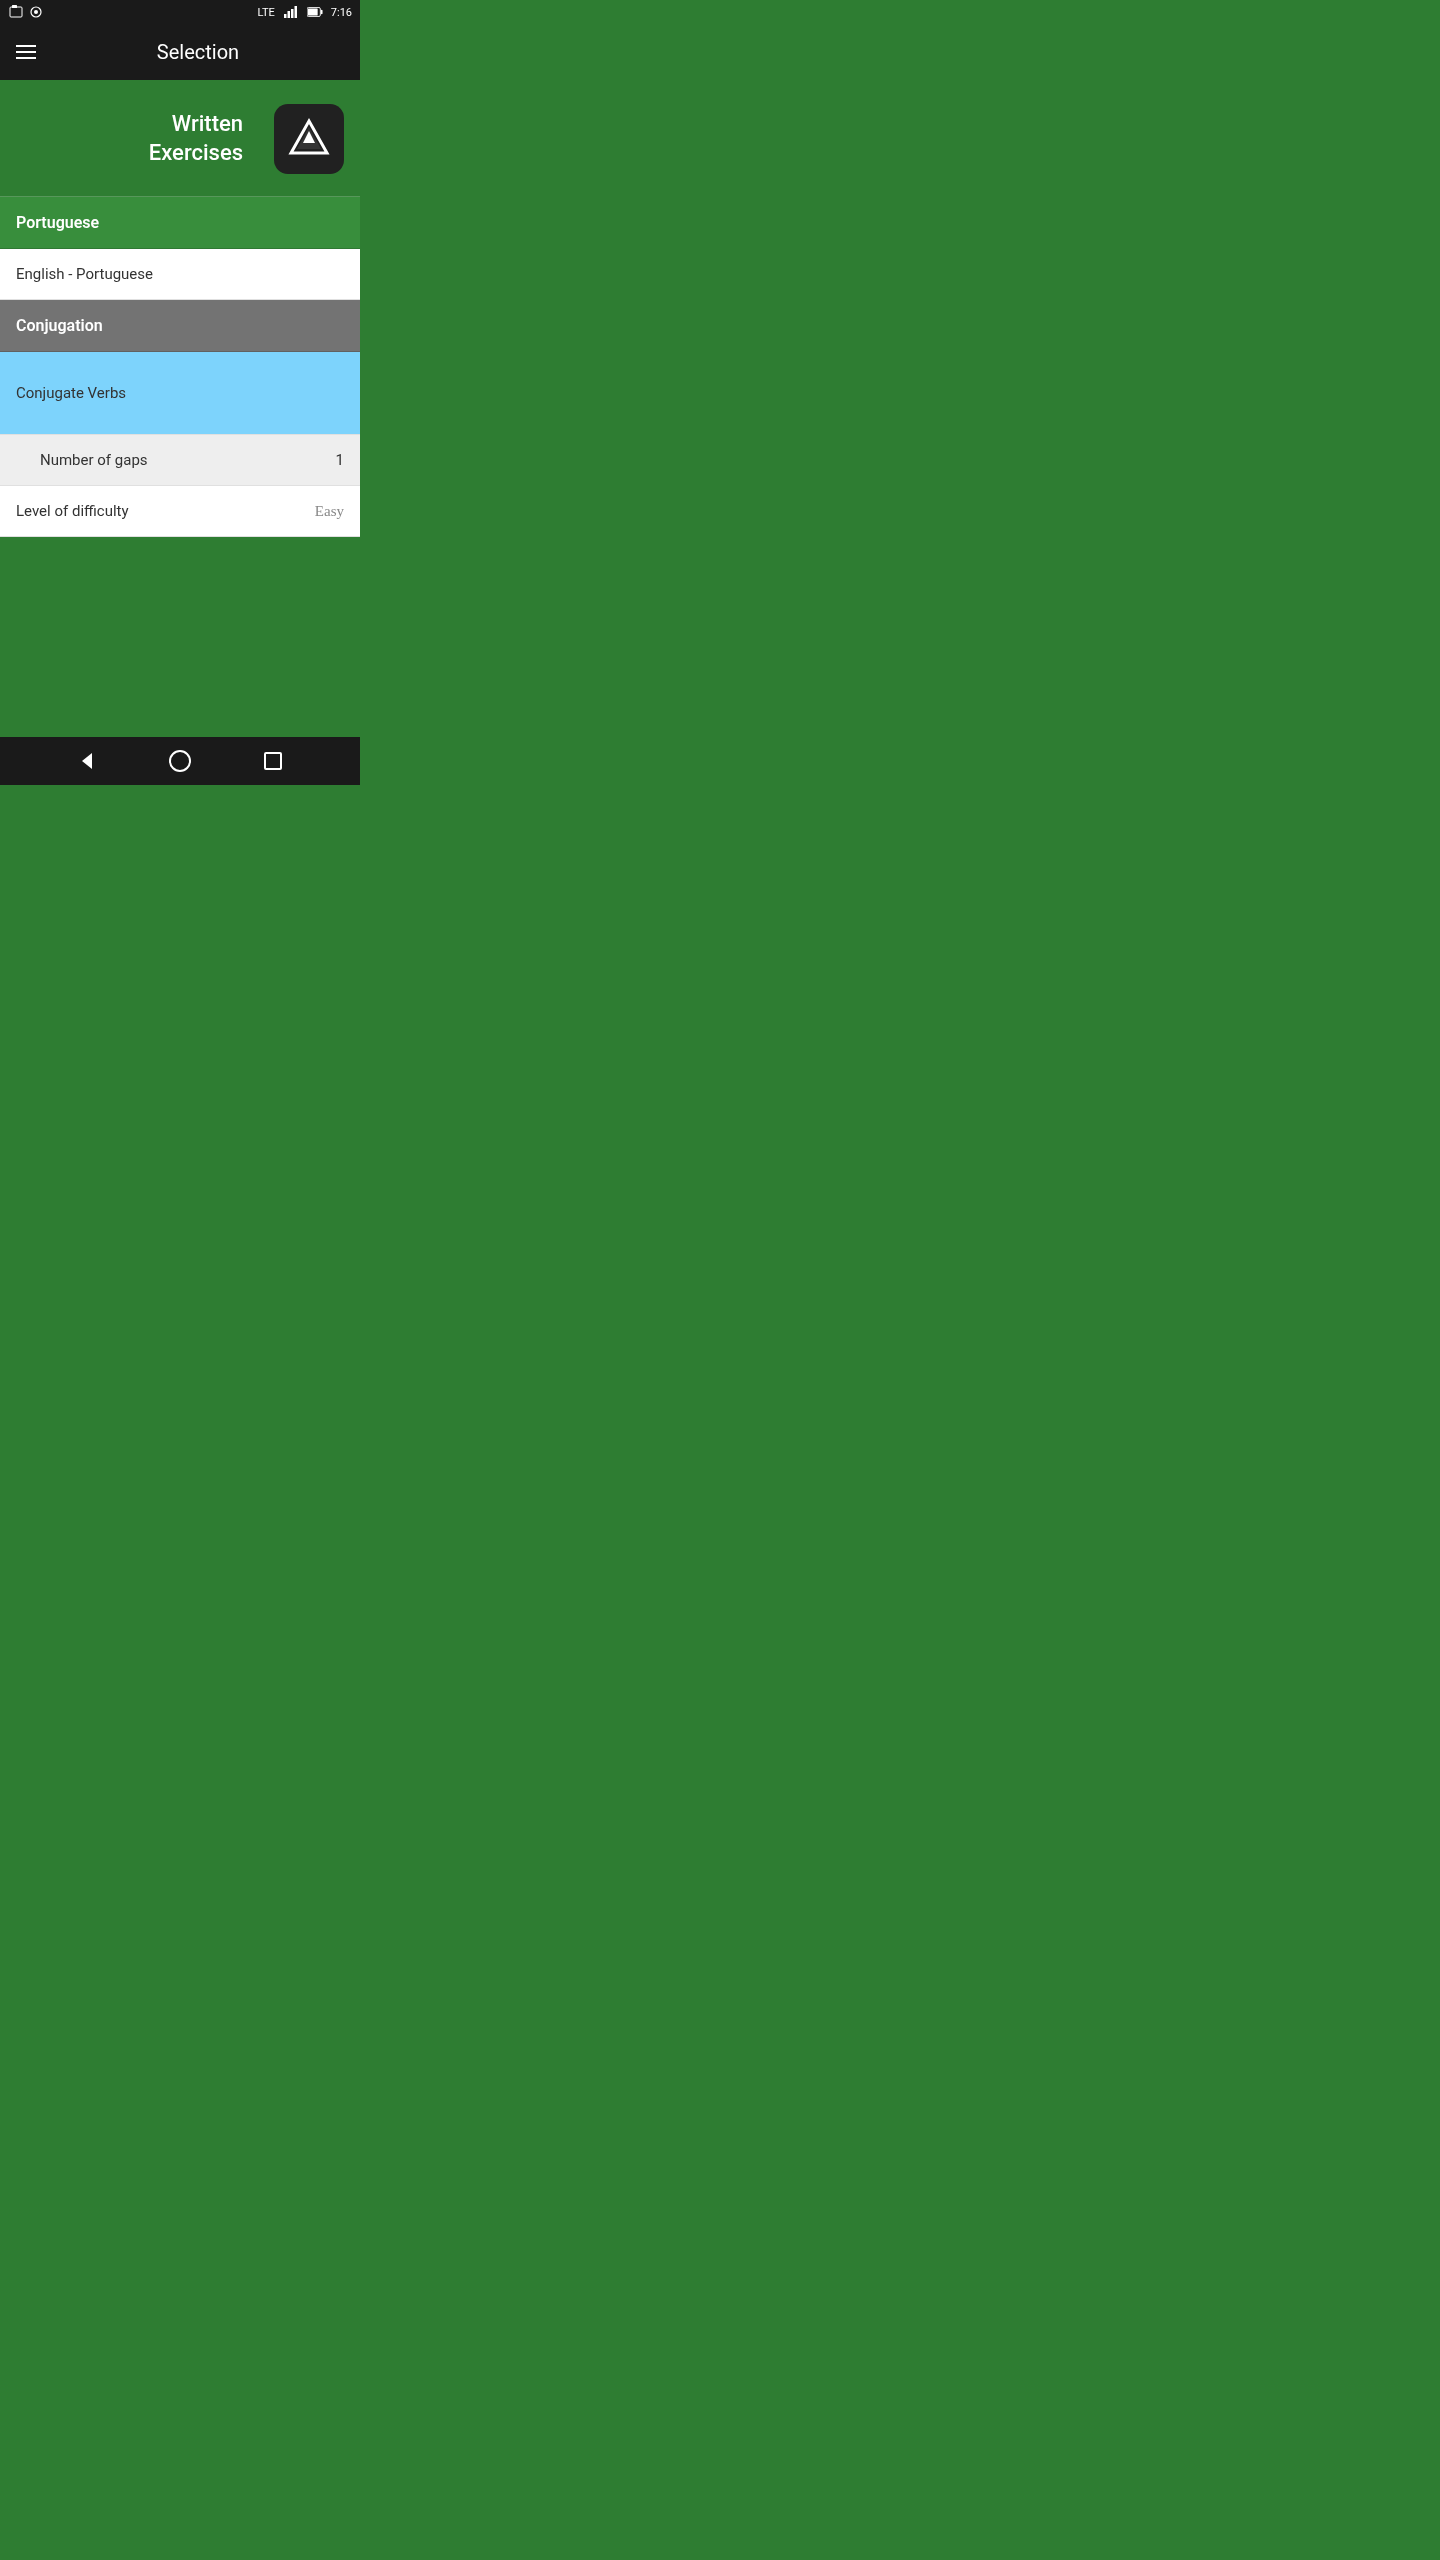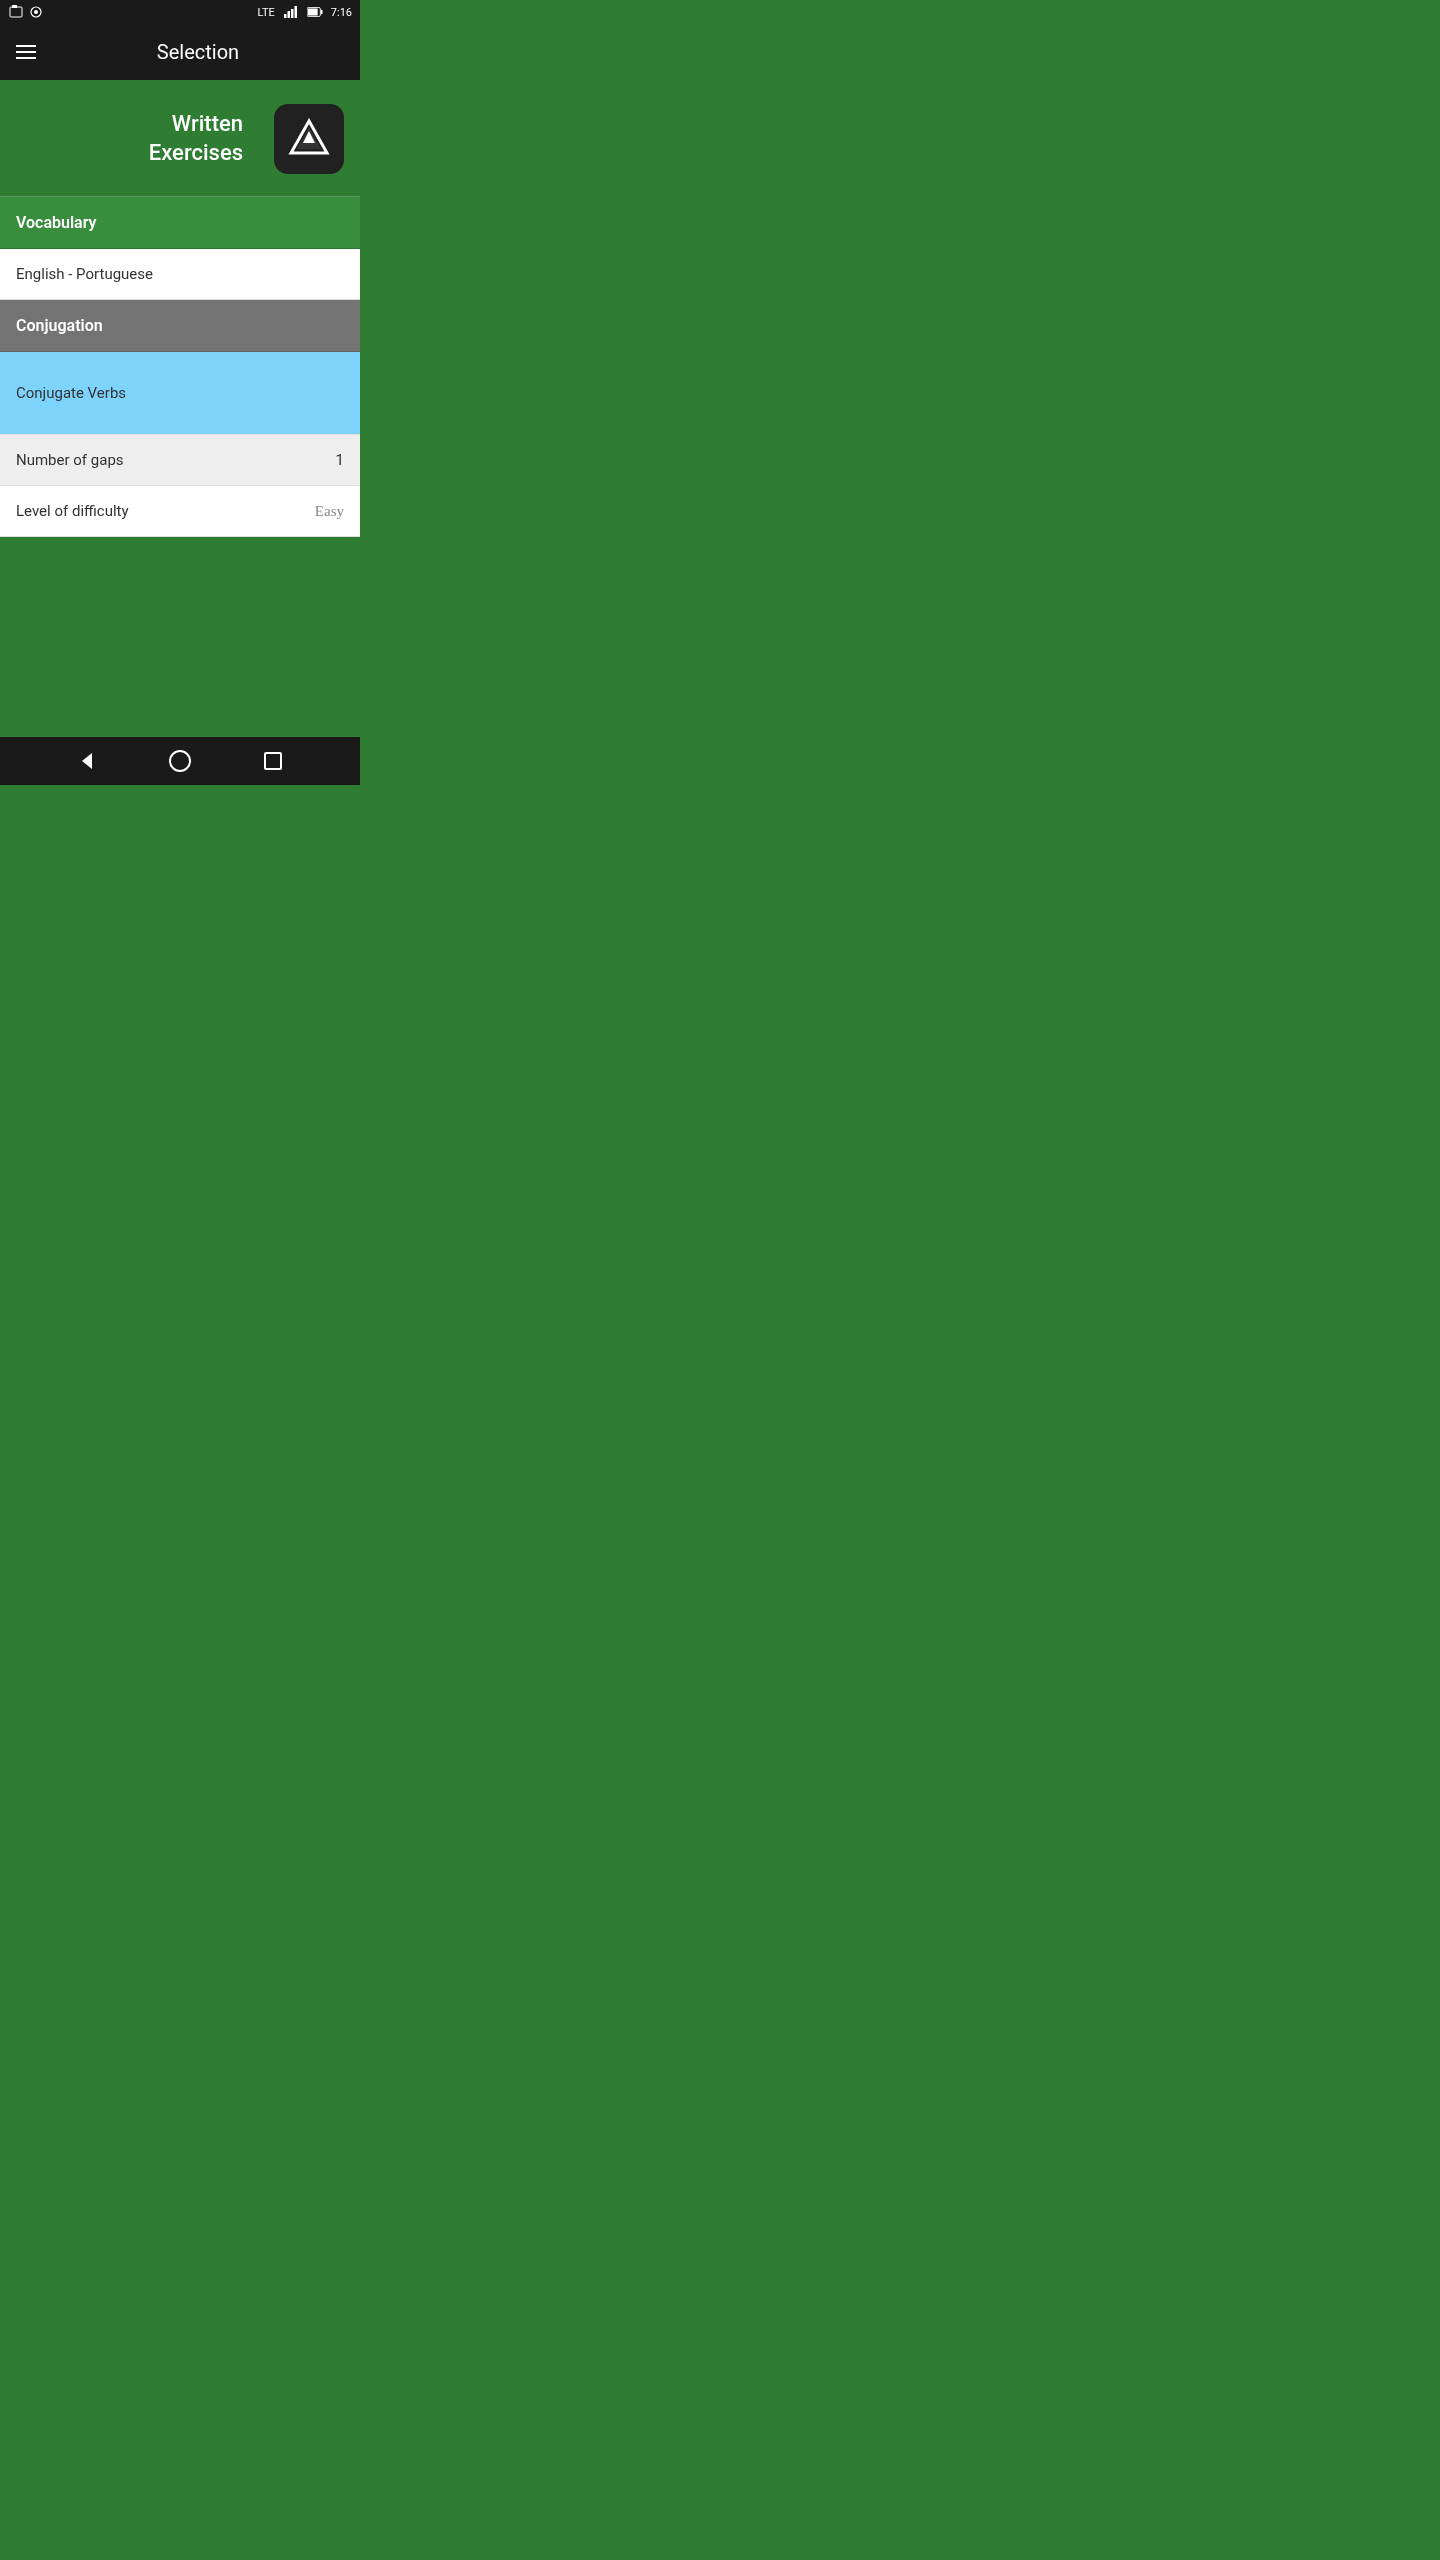--- a/index.html
+++ b/index.html
@@ -169,20 +169,21 @@
       border-bottom: 1px solid #e0e0e0;
       display: flex;
       align-items: center;
       justify-content: space-between;
       cursor: pointer;
     }
 
     .settings-row-label {
       color: #333;
       font-size: 15px;
+      margin-left: 24px;
     }
 
     .settings-row-value {
       color: #333;
       font-size: 15px;
     }
 
     
     .level-row {
       background-color: white;
@@ -302,21 +303,21 @@
   <div class="app-logo">
     <svg viewBox="0 0 48 48" fill="none" xmlns="http://www.w3.org/2000/svg">
       <polygon points="24,6 42,38 6,38" fill="none" stroke="white" stroke-width="3"></polygon>
       <polygon points="24,12 36,34 12,34" fill="#333" stroke="none"></polygon>
       <polygon points="18,28 24,16 30,28" fill="white" stroke="none"></polygon>
     </svg>
   </div>
 </div>
 
 <div class="vocabulary-section">
-  <div class="section-title">Vocabulary</div>
+  <div class="section-title">Portuguese</div>
 </div>
 
 <div class="english-portuguese-row">
   <div class="row-text">English - Portuguese</div>
 </div>
 
 <div class="conjugation-section">
   <div class="section-title">Conjugation</div>
 </div>
 

